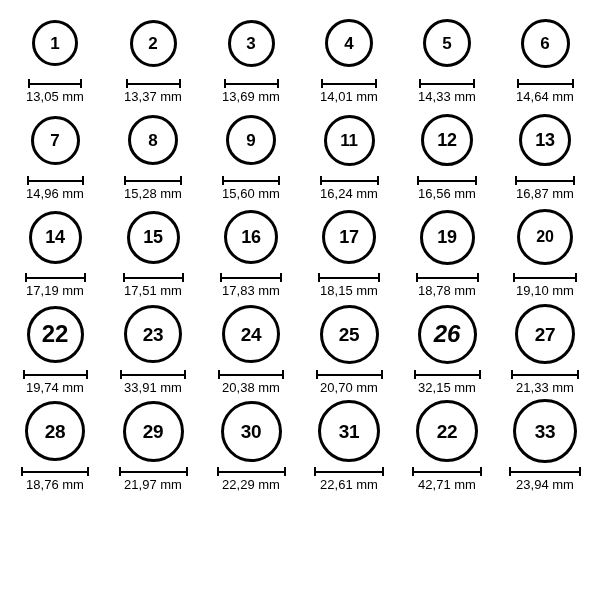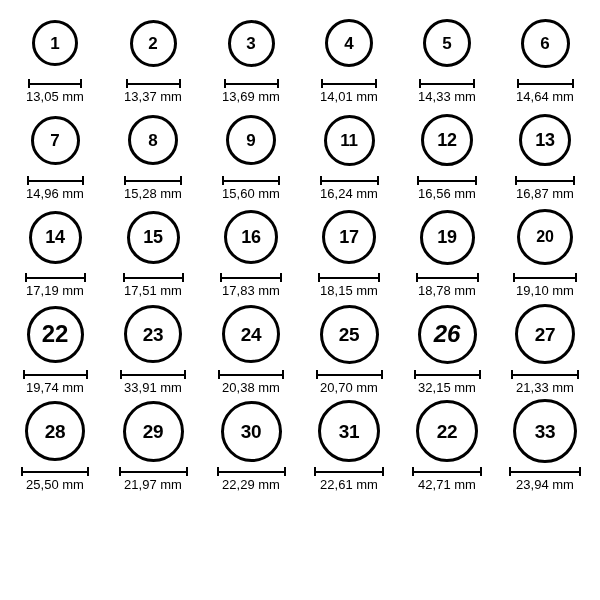--- a/index.html
+++ b/index.html
@@ -406,21 +406,21 @@
         <div class="ring-wrap">
           <div class="ring" style="width: 60px; height: 60px;">
             <span class="ring-label" style="font-size: 19px;">28</span>
           </div>
         </div>
         <div class="measure" style="width: 68px;">
           <div class="bar" style="width: 68px;"></div>
           <div class="tick left"></div>
           <div class="tick right"></div>
         </div>
-        <div class="mm">25,50 mm</div>
+        <div class="mm">18,76 mm</div>
       </div>
       <div class="cell">
         <div class="ring-wrap">
           <div class="ring" style="width: 61px; height: 61px;">
             <span class="ring-label" style="font-size: 19px;">29</span>
           </div>
         </div>
         <div class="measure" style="width: 69px;">
           <div class="bar" style="width: 69px;"></div>
           <div class="tick left"></div>

